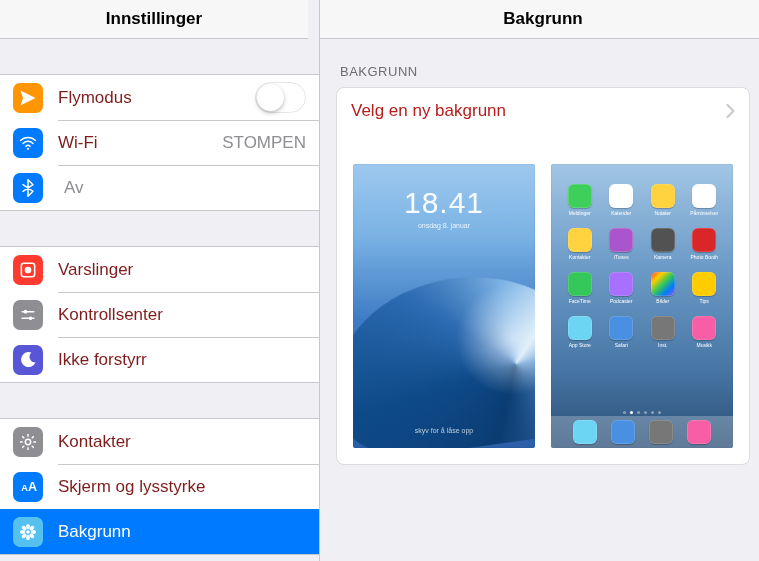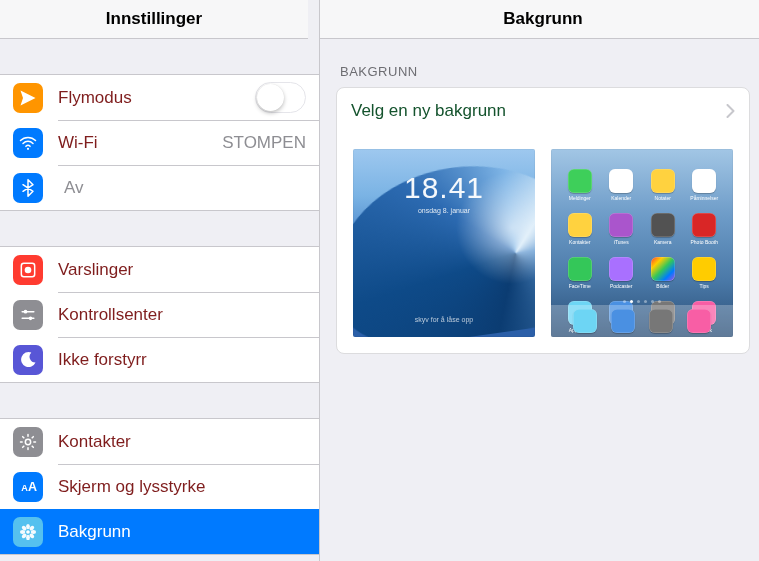--- a/index.html
+++ b/index.html
@@ -25,24 +25,24 @@
   .toggle {
     width: 51px; height: 31px; border-radius: 16px; background: #fff; border: 1.5px solid #e5e5ea; position: relative; flex-shrink: 0;
   }
   .toggle .knob {
     position: absolute; top: 0.5px; left: 0.5px; width: 27px; height: 27px; border-radius: 50%; background: #fff; box-shadow: 0 2px 4px rgba(0,0,0,0.25), 0 0 1px rgba(0,0,0,0.1);
   }
   .content-body { flex: 1; padding: 0 16px; }
   .section-label { font-size: 13px; color: #6d6d72; letter-spacing: 0.5px; text-transform: uppercase; padding: 25px 4px 8px; }
   .card { background: #fff; border: 1px solid #dcdcde; border-radius: 8px; overflow: hidden; }
   .card-row { display: flex; align-items: center; height: 45px; padding: 0 14px; cursor: pointer; }
-  .card-row .label { flex: 1; font-size: 17px; color: #14532d; }
+  .card-row .label { flex: 1; font-size: 17px; color: #b91c1c; }
   .chevron { color: #c7c7cc; }
   .previews { display: flex; gap: 16px; padding: 16px; }
-  .preview { width: 182px; height: 188px; border-radius: 2px; overflow: hidden; position: relative; cursor: pointer; box-shadow: 0 0 0 0.5px rgba(0,0,0,0.08) inset; }
+  .preview { width: 182px; height: 284px; border-radius: 2px; overflow: hidden; position: relative; cursor: pointer; box-shadow: 0 0 0 0.5px rgba(0,0,0,0.08) inset; margin-top: 15px; }
   .preview.lock { background: linear-gradient(180deg,#9ec8ef 0%,#7ab3e4 25%,#3f7bc4 55%,#2b5fa8 85%); }
   .preview.lock .wave {
     position: absolute; bottom: 0; left: -20px; width: 260px; height: 170px;
     background: radial-gradient(80px 80px at 70% 40%, rgba(255,255,255,0.6), rgba(255,255,255,0) 70%),
                 conic-gradient(from 200deg at 70% 55%, #0b3c72 0deg, #0e4a88 60deg, #2d6bb2 110deg, #7fb5e6 160deg, #cfe6f7 200deg, #5e97d0 250deg, #0b3c72 360deg);
     border-radius: 50% 50% 30% 30% / 60% 60% 30% 30%;
     transform: rotate(-8deg);
     filter: blur(0.4px);
   }
   .preview.lock .clock { position: absolute; top: 22px; left: 0; right: 0; text-align: center; color: rgba(255,255,255,0.95); font-weight: 200; font-size: 30px; letter-spacing: 1px; }

